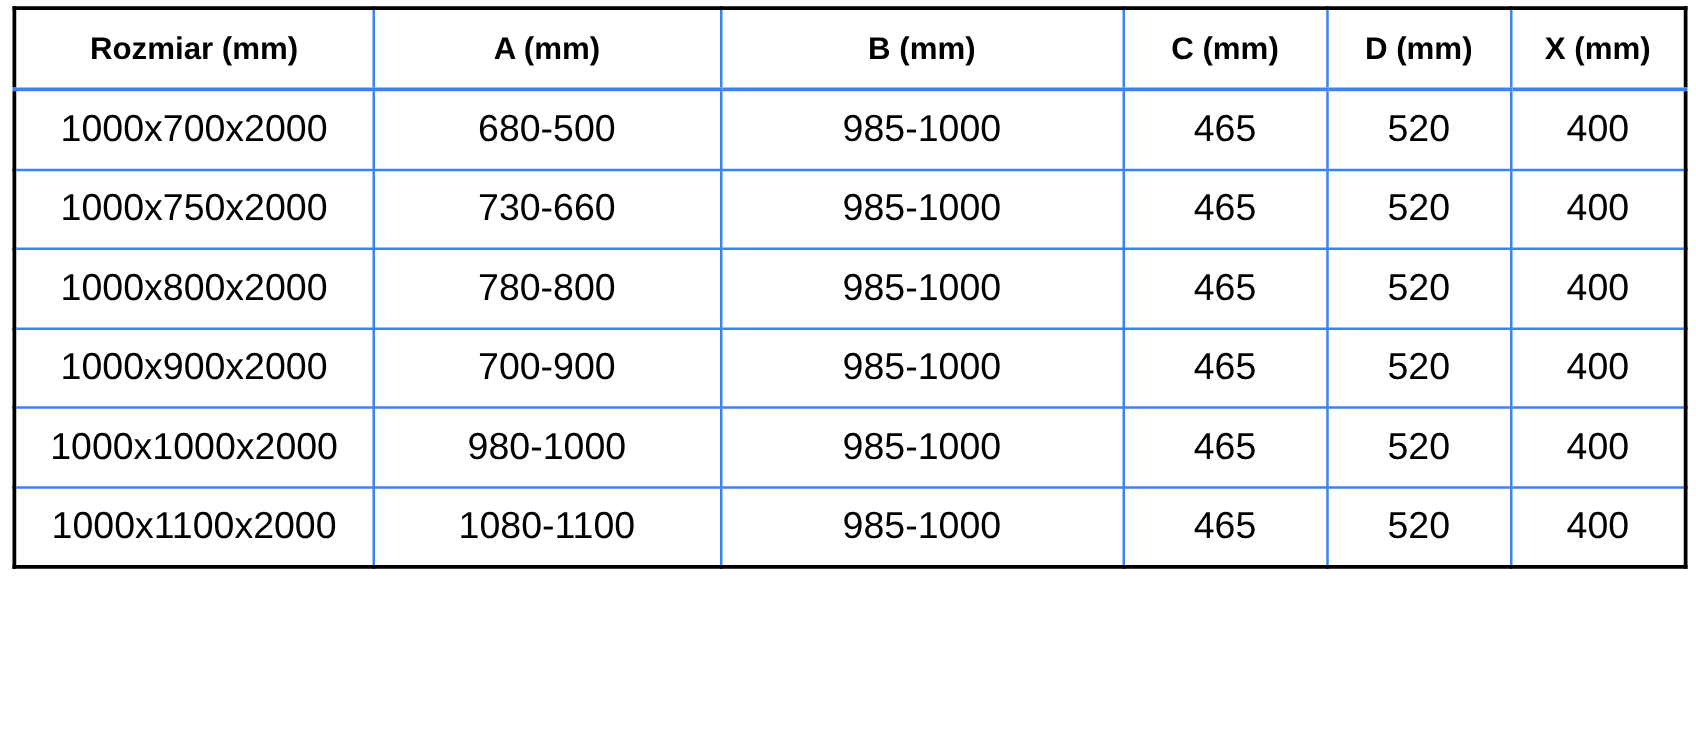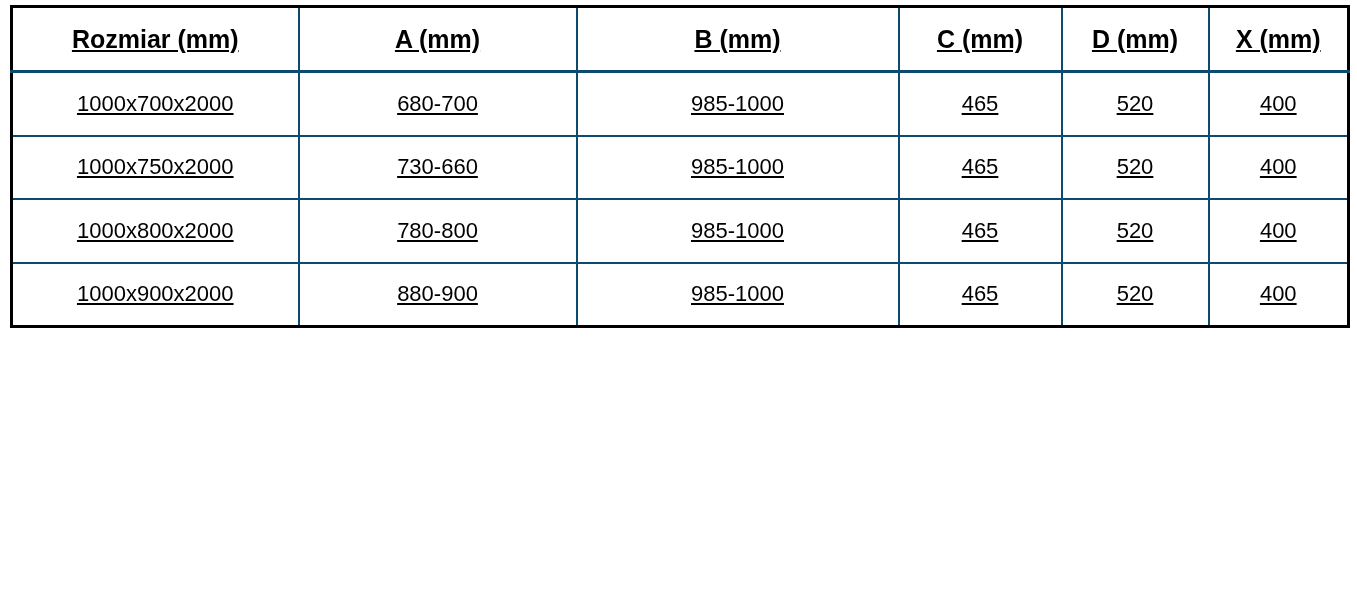--- a/index.html
+++ b/index.html
@@ -16,37 +16,36 @@
   }
   table.spec-table {
     border-collapse: collapse;
     table-layout: fixed;
     width: 1337px;
     border: 3px solid #000000;
     background: #ffffff;
   }
   table.spec-table th,
   table.spec-table td {
-    border: 2px solid #0c4a6e;
+    border: 2px solid #3b82f6;
     text-align: center;
     vertical-align: middle;
     padding: 0;
     overflow: hidden;
     white-space: nowrap;
-    text-decoration: underline;
   }
   table.spec-table th {
     height: 62px;
     font-size: 25px;
     font-weight: bold;
     border-bottom-width: 3px;
   }
   table.spec-table td {
     height: 61.5px;
-    font-size: 22px;
+    font-size: 30px;
     font-weight: normal;
   }
   col.c-rozmiar { width: 287px; }
   col.c-a { width: 278px; }
   col.c-b { width: 322px; }
   col.c-c { width: 163px; }
   col.c-d { width: 147px; }
   col.c-x { width: 140px; }
 </style>
 </head>
@@ -68,21 +67,21 @@
         <th>A (mm)</th>
         <th>B (mm)</th>
         <th>C (mm)</th>
         <th>D (mm)</th>
         <th>X (mm)</th>
       </tr>
     </thead>
     <tbody>
       <tr>
         <td>1000x700x2000</td>
-        <td>680-700</td>
+        <td>680-500</td>
         <td>985-1000</td>
         <td>465</td>
         <td>520</td>
         <td>400</td>
       </tr>
       <tr>
         <td>1000x750x2000</td>
         <td>730-660</td>
         <td>985-1000</td>
         <td>465</td>
@@ -92,21 +91,37 @@
       <tr>
         <td>1000x800x2000</td>
         <td>780-800</td>
         <td>985-1000</td>
         <td>465</td>
         <td>520</td>
         <td>400</td>
       </tr>
       <tr>
         <td>1000x900x2000</td>
-        <td>880-900</td>
+        <td>700-900</td>
+        <td>985-1000</td>
+        <td>465</td>
+        <td>520</td>
+        <td>400</td>
+      </tr>
+      <tr>
+        <td>1000x1000x2000</td>
+        <td>980-1000</td>
+        <td>985-1000</td>
+        <td>465</td>
+        <td>520</td>
+        <td>400</td>
+      </tr>
+      <tr>
+        <td>1000x1100x2000</td>
+        <td>1080-1100</td>
         <td>985-1000</td>
         <td>465</td>
         <td>520</td>
         <td>400</td>
       </tr>
     </tbody>
   </table>
 </div>
 
 </body></html>

